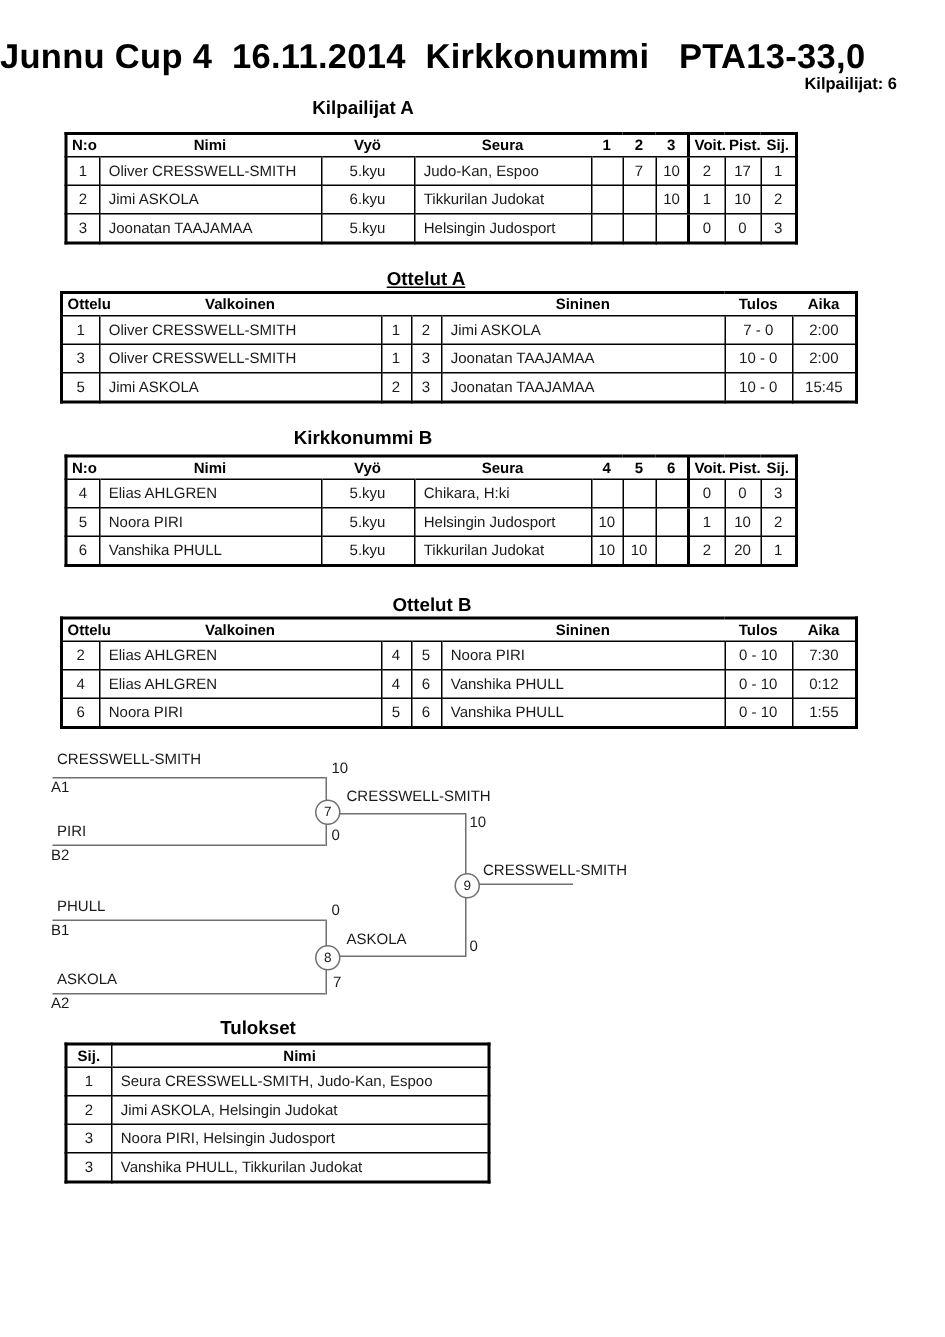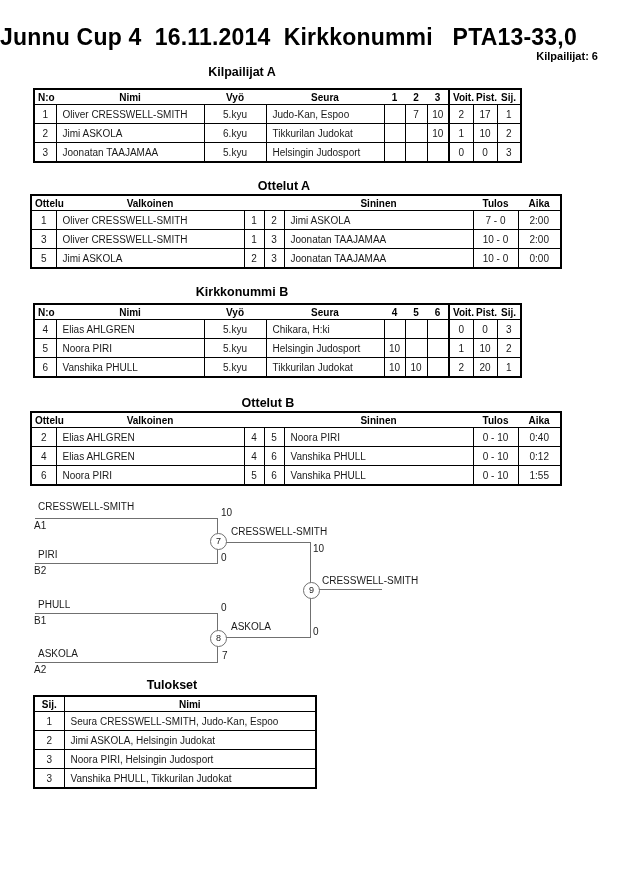--- a/index.html
+++ b/index.html
@@ -11,21 +11,21 @@
     position:absolute; top:24px; left:0; width:512px; text-align:left;
     font-size:23px; font-weight:bold; white-space:pre; letter-spacing:0.2px;
   }
   .competitors {
     position:absolute; top:50px; right:32px; font-size:11px; font-weight:bold;
   }
   .section-title {
     position:absolute; transform:translateX(-50%);
     font-size:12.5px; font-weight:bold; white-space:nowrap;
   }
-  table.grid { border-collapse:collapse; table-layout:fixed; position:absolute; background:#fff; }
+  table.grid { border-collapse:collapse; table-layout:fixed; position:absolute; background:#fff;margin-left:10px; }
   table.grid { border:2px solid #000; }
   table.grid td {
     border:1px solid #000; font-size:10px; height:18px; padding:0 3px;
     overflow:hidden; white-space:nowrap; color:#1a1a1a;
   }
   table.grid thead td {
     border-left:none; border-right:none; border-top:none; border-bottom:1px solid #000;
     font-weight:bold; text-align:center; height:14px; overflow:visible; color:#000;
   }
   td.thickL { border-left:2px solid #000 !important; }
@@ -112,21 +112,21 @@
         <td class="c"></td>
         <td class="c"></td>
         <td class="c"></td>
         <td class="c thickL">0</td>
         <td class="c">0</td>
         <td class="c">3</td>
       </tr>
     </tbody>
   </table>
 
-  <div class="section-title" style="left:284px; top:179px;">Ottelut A</div>
+  <div class="section-title" style="left:284px; top:179px;text-decoration:underline;">Ottelut A</div>
   <table class="grid" style="left:30px; top:194px; width:530px;">
     <colgroup>
         <col style="width:25px">
         <col style="width:188px">
         <col style="width:20px">
         <col style="width:20px">
         <col style="width:189px">
         <col style="width:45px">
         <col style="width:43px">
       </colgroup>
@@ -160,21 +160,21 @@
         <td class="c">10 - 0</td>
         <td class="c">2:00</td>
       </tr>
       <tr>
         <td class="c">5</td>
         <td class="l">Jimi ASKOLA</td>
         <td class="c">2</td>
         <td class="c">3</td>
         <td class="l">Joonatan TAAJAMAA</td>
         <td class="c">10 - 0</td>
-        <td class="c">0:00</td>
+        <td class="c">15:45</td>
       </tr>
     </tbody>
   </table>
 
   <div class="section-title" style="left:242px; top:285px;">Kirkkonummi B</div>
   <table class="grid" style="left:33px; top:303px; width:487px;">
     <colgroup>
         <col style="width:22px">
         <col style="width:148px">
         <col style="width:62px">
@@ -233,21 +233,21 @@
         <td class="c">10</td>
         <td class="c">10</td>
         <td class="c"></td>
         <td class="c thickL">2</td>
         <td class="c">20</td>
         <td class="c">1</td>
       </tr>
     </tbody>
   </table>
 
-  <div class="section-title" style="left:268px; top:396px;">Ottelut B</div>
+  <div class="section-title" style="left:288px; top:396px;">Ottelut B</div>
   <table class="grid" style="left:30px; top:411px; width:530px;">
     <colgroup>
         <col style="width:25px">
         <col style="width:188px">
         <col style="width:20px">
         <col style="width:20px">
         <col style="width:189px">
         <col style="width:45px">
         <col style="width:43px">
       </colgroup>
@@ -263,21 +263,21 @@
       </tr>
     </thead>
     <tbody>
       <tr>
         <td class="c">2</td>
         <td class="l">Elias AHLGREN</td>
         <td class="c">4</td>
         <td class="c">5</td>
         <td class="l">Noora PIRI</td>
         <td class="c">0 - 10</td>
-        <td class="c">0:40</td>
+        <td class="c">7:30</td>
       </tr>
       <tr>
         <td class="c">4</td>
         <td class="l">Elias AHLGREN</td>
         <td class="c">4</td>
         <td class="c">6</td>
         <td class="l">Vanshika PHULL</td>
         <td class="c">0 - 10</td>
         <td class="c">0:12</td>
       </tr>

